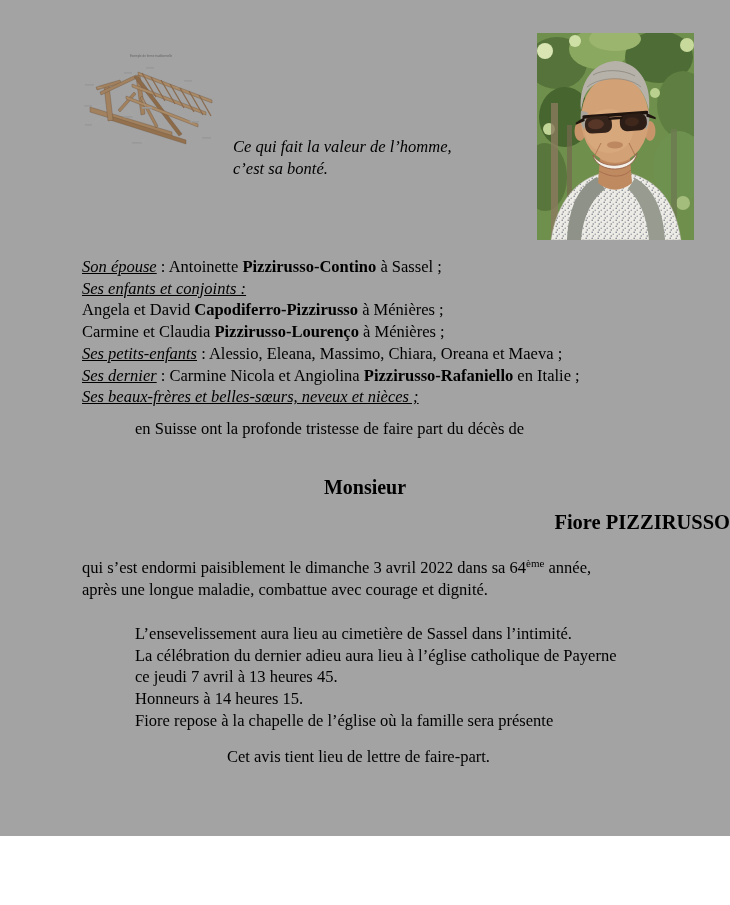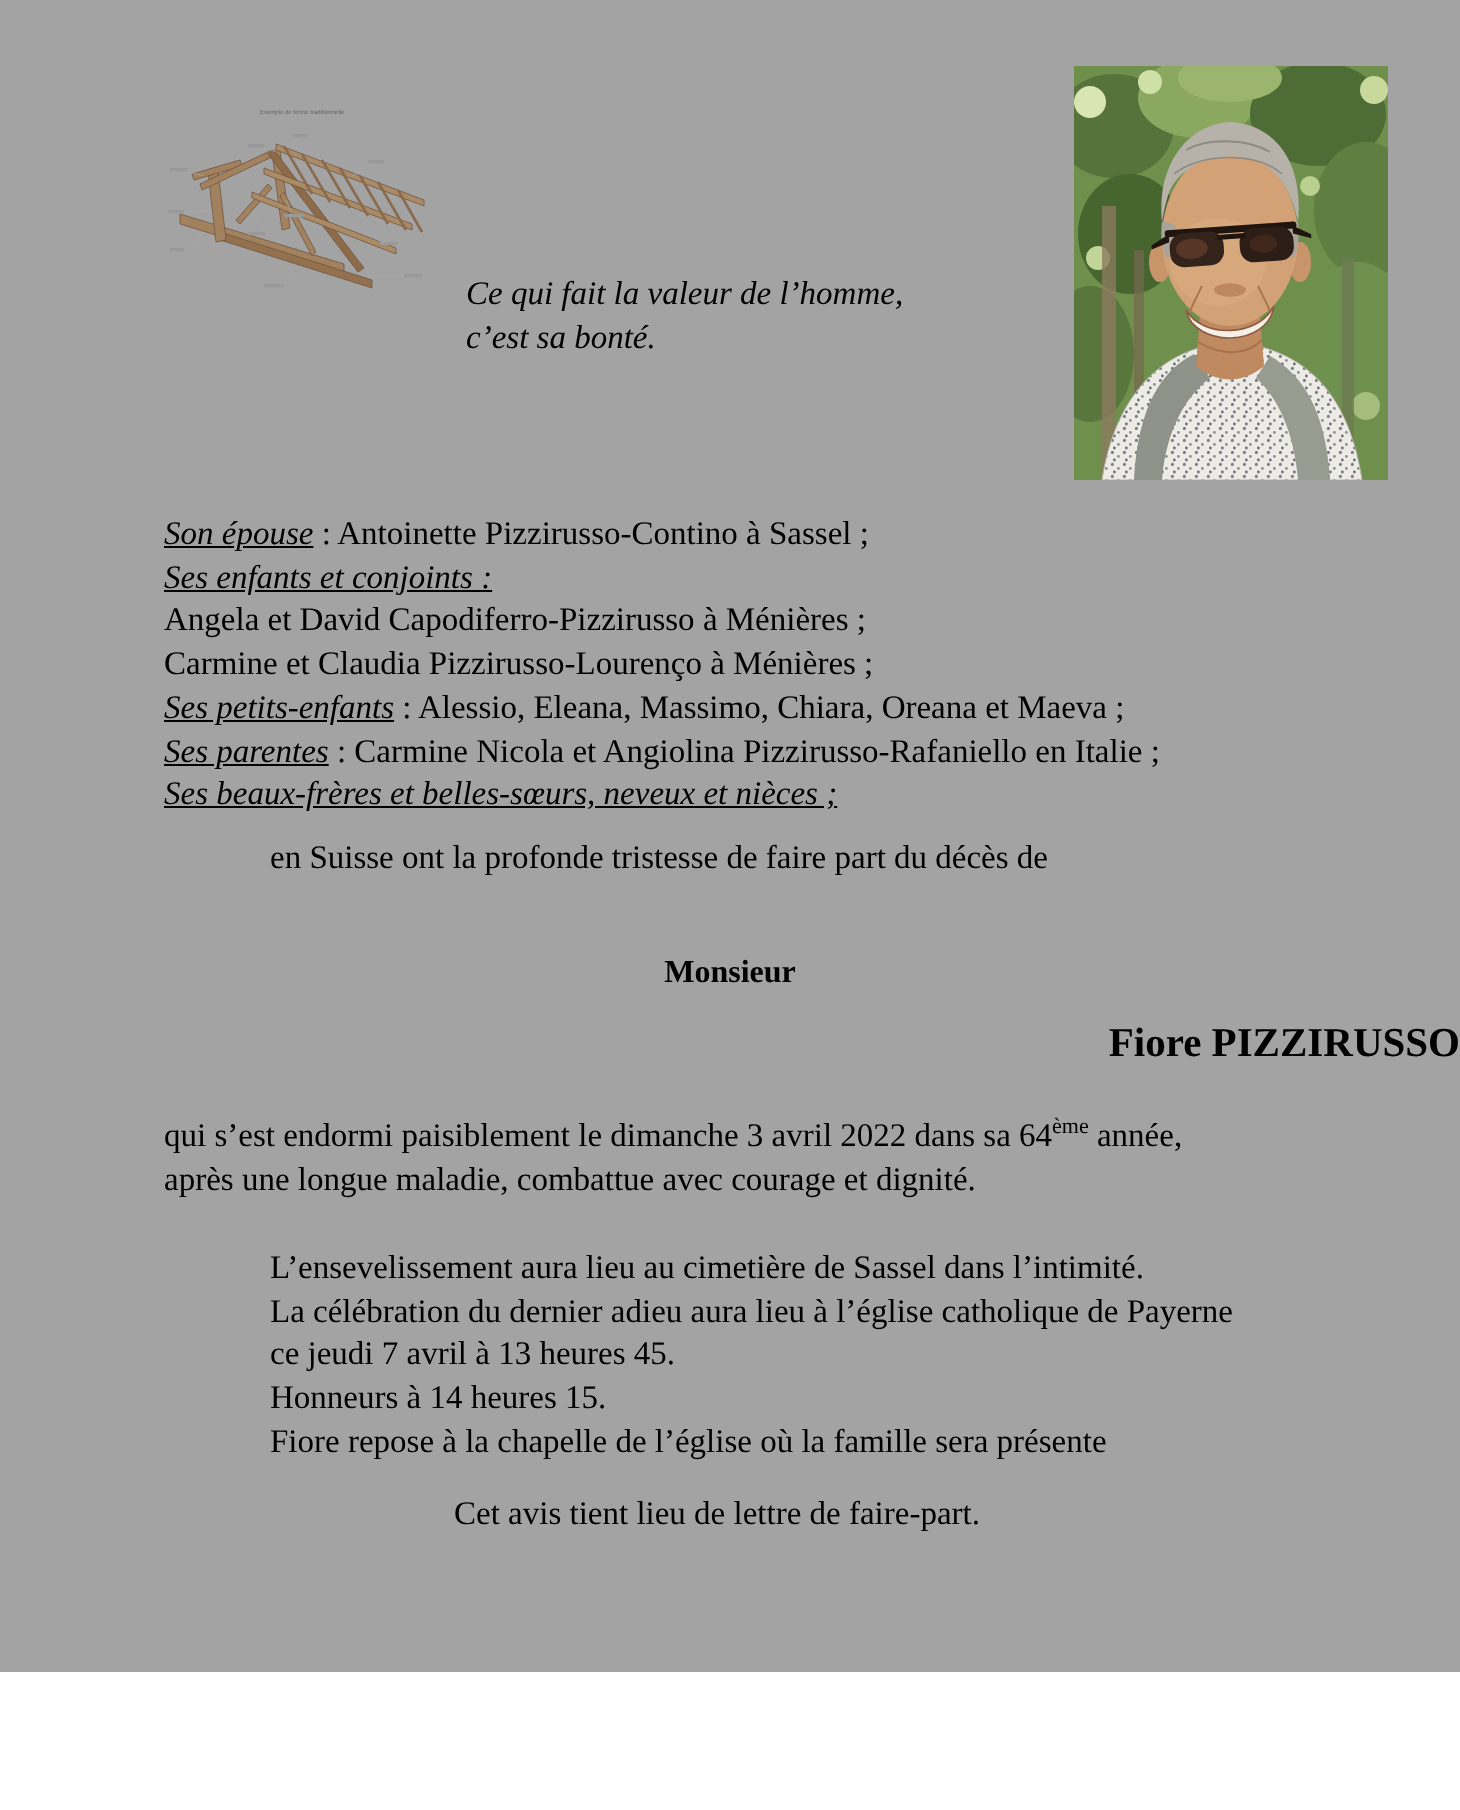--- a/index.html
+++ b/index.html
@@ -8,28 +8,28 @@
     width:730px;height:836px;
     background:#a3a3a3;
     font-family:"Liberation Serif", serif;
     color:#000;
     font-size:16.5px;
     line-height:21.7px;
     overflow:hidden;
   }
   .abs{position:absolute;}
   .it{font-style:italic;text-decoration:underline;}
-  .b{font-weight:normal;}
+  .b{font-weight:bold;}
   sup{font-size:11px;line-height:0;vertical-align:super;}
   #truss{left:84px;top:50px;width:134px;height:98px;}
   #photo{left:537px;top:33px;width:157px;height:207px;}
   #quote{left:233px;top:136px;font-style:italic;}
   #family{left:82px;top:256px;width:580px;}
   #intro{left:135px;top:418px;}
-  #monsieur{left:0;top:477px;width:730px;text-align:center;font-weight:bold;font-size:16px;line-height:20px;}
+  #monsieur{left:0;top:477px;width:730px;text-align:center;font-weight:bold;font-size:20px;line-height:20px;}
   #deceased-name{left:0;top:510px;width:730px;text-align:right;font-weight:bold;font-size:20.5px;line-height:24px;}
   #deceased-par{left:82px;top:557px;width:600px;}
   #ceremony{left:135px;top:623px;width:560px;}
   #closing{left:227px;top:746px;}
   svg{display:block;width:100%;height:100%;}
 </style>
 </head>
 <body>
 
 <div class="page">
@@ -164,21 +164,21 @@
     <div>Ce qui fait la valeur de l’homme,</div>
     <div>c’est sa bonté.</div>
   </div>
 
   <div class="abs" id="family">
     <div><span class="it">Son épouse</span><span> : Antoinette </span><span class="b">Pizzirusso-Contino</span><span> à Sassel ;</span></div>
     <div><span class="it">Ses enfants et conjoints :</span></div>
     <div><span>Angela et David </span><span class="b">Capodiferro-Pizzirusso</span><span> à Ménières ;</span></div>
     <div><span>Carmine et Claudia </span><span class="b">Pizzirusso-Lourenço</span><span> à Ménières ;</span></div>
     <div><span class="it">Ses petits-enfants</span><span> : Alessio, Eleana, Massimo, Chiara, Oreana et Maeva ;</span></div>
-    <div><span class="it">Ses parentes</span><span> : Carmine Nicola et Angiolina </span><span class="b">Pizzirusso-Rafaniello</span><span> en Italie ;</span></div>
+    <div><span class="it">Ses dernier</span><span> : Carmine Nicola et Angiolina </span><span class="b">Pizzirusso-Rafaniello</span><span> en Italie ;</span></div>
     <div><span class="it">Ses beaux-frères et belles-sœurs, neveux et nièces ;</span></div>
   </div>
 
   <div class="abs" id="intro">
     <div>en Suisse ont la profonde tristesse de faire part du décès de</div>
   </div>
 
   <div class="abs" id="monsieur">Monsieur</div>
   <div class="abs" id="deceased-name">Fiore PIZZIRUSSO</div>
 

